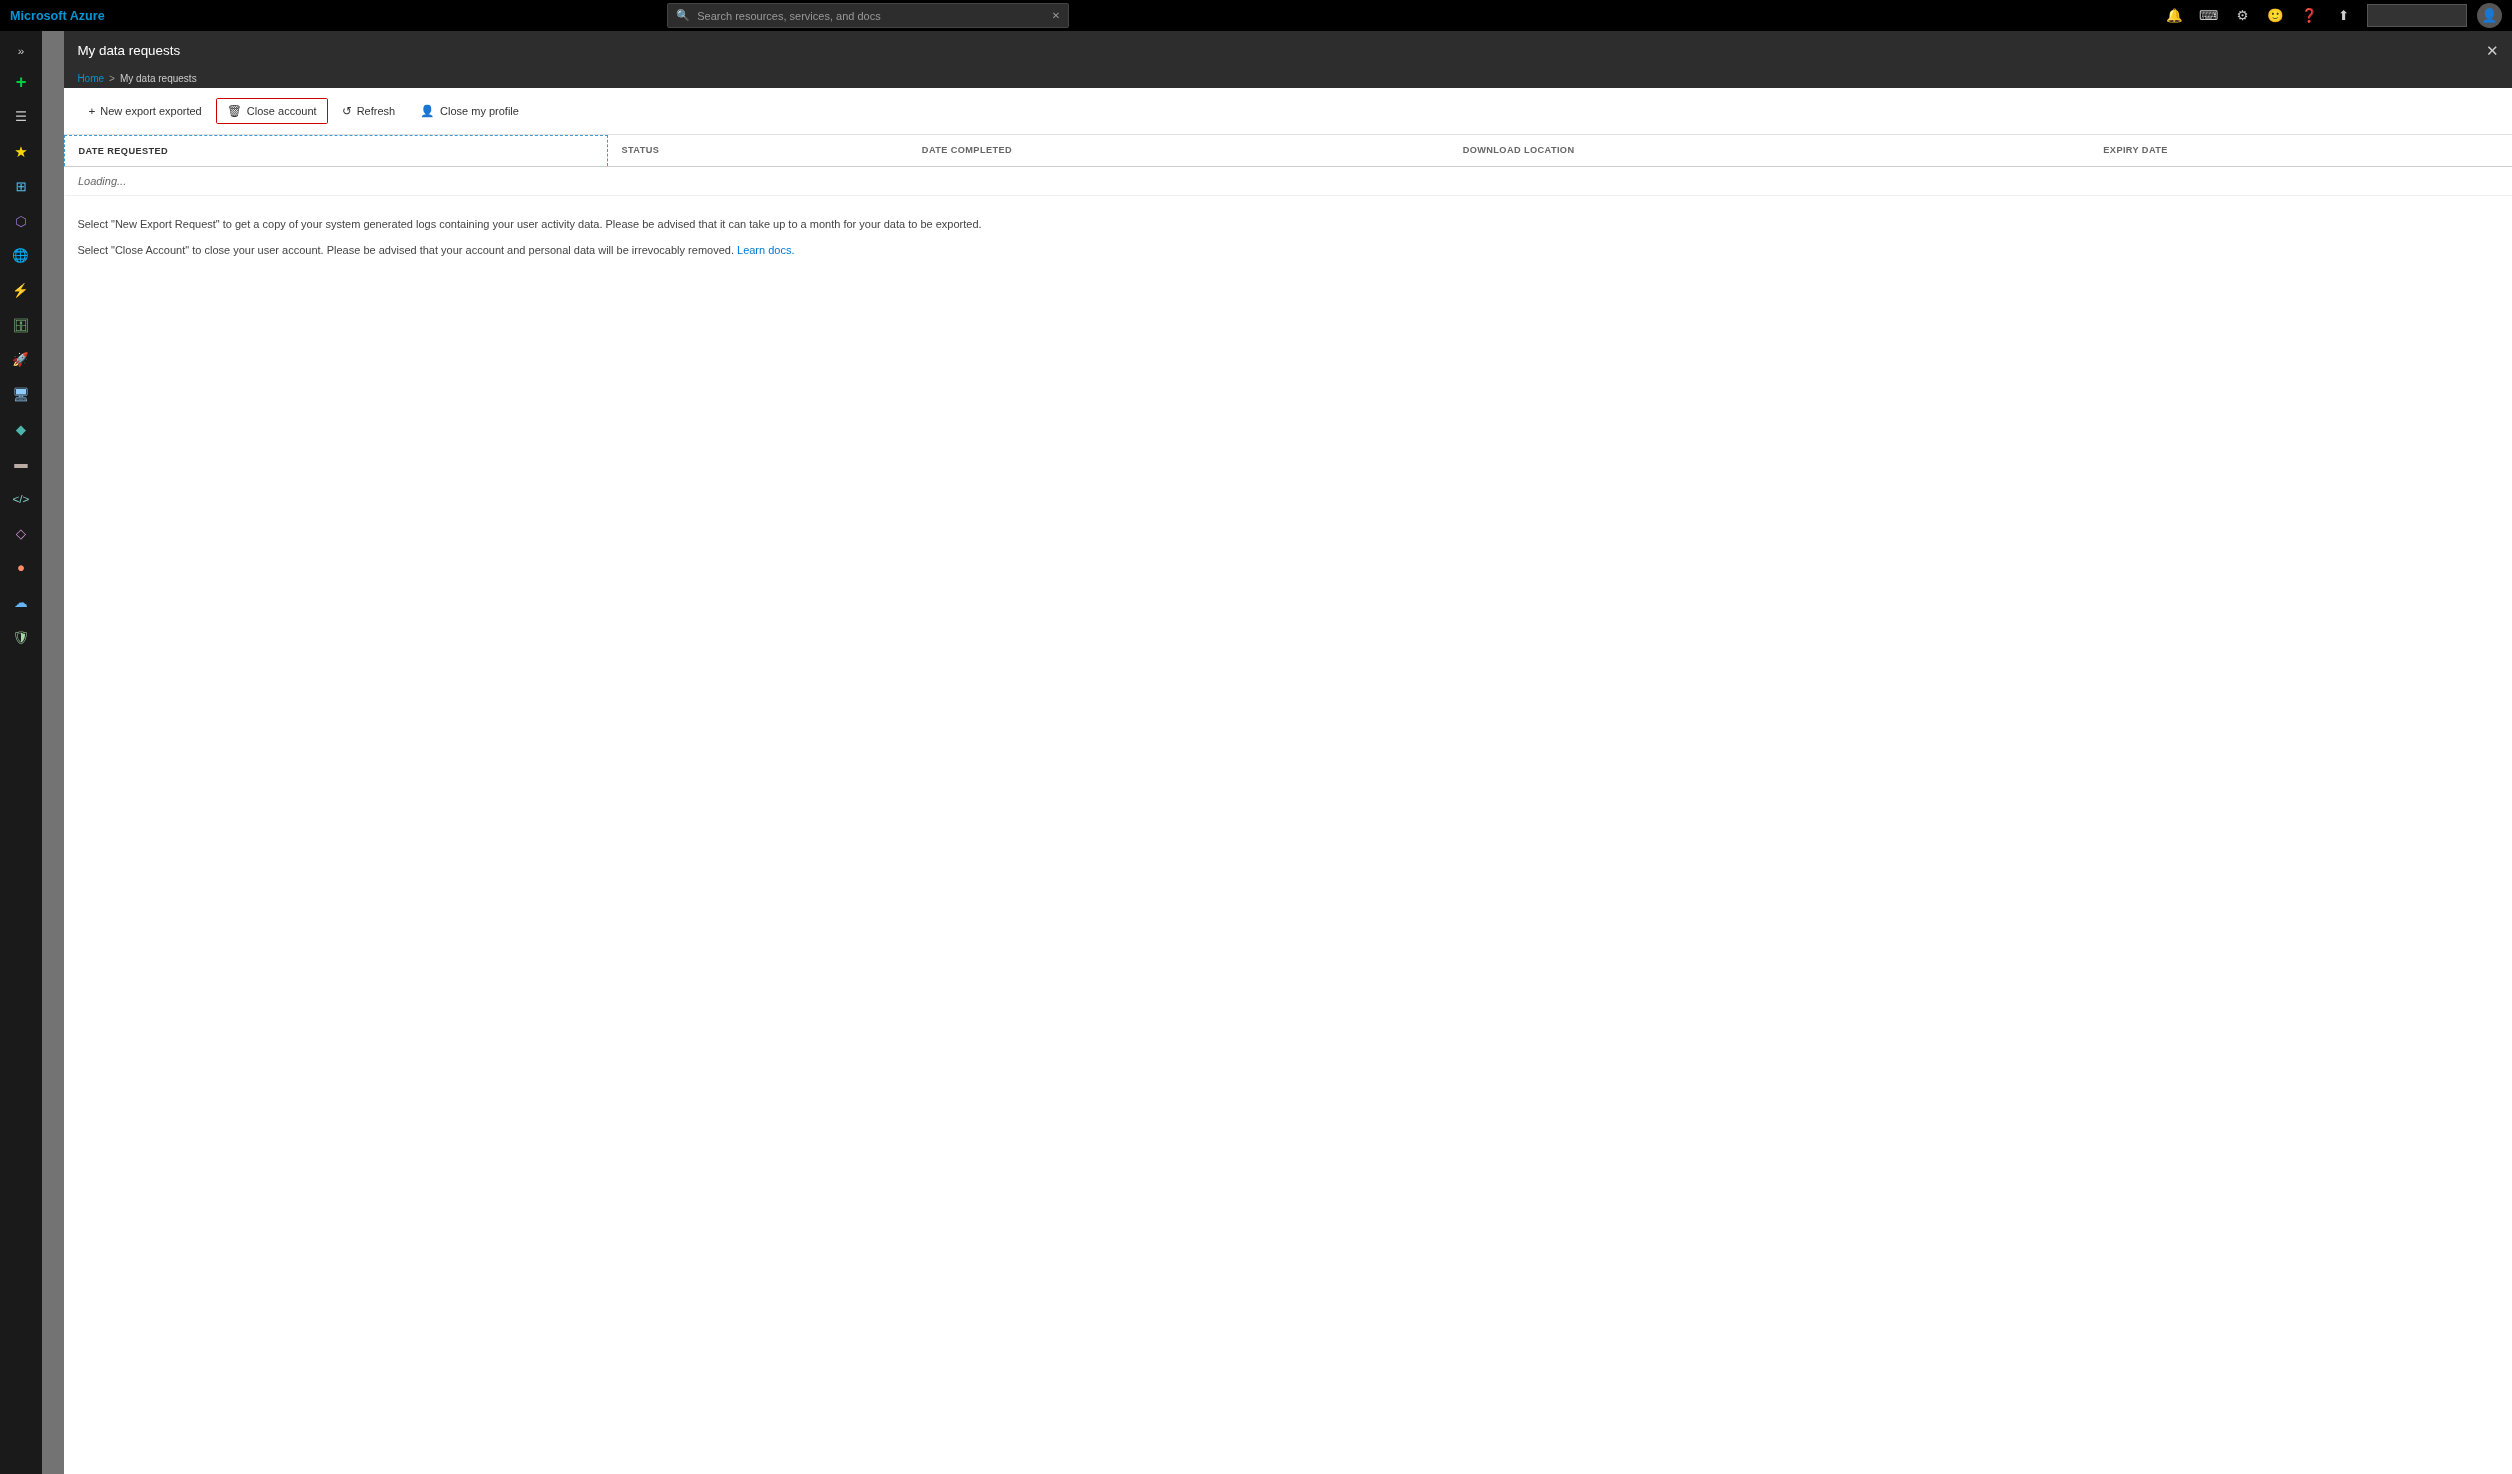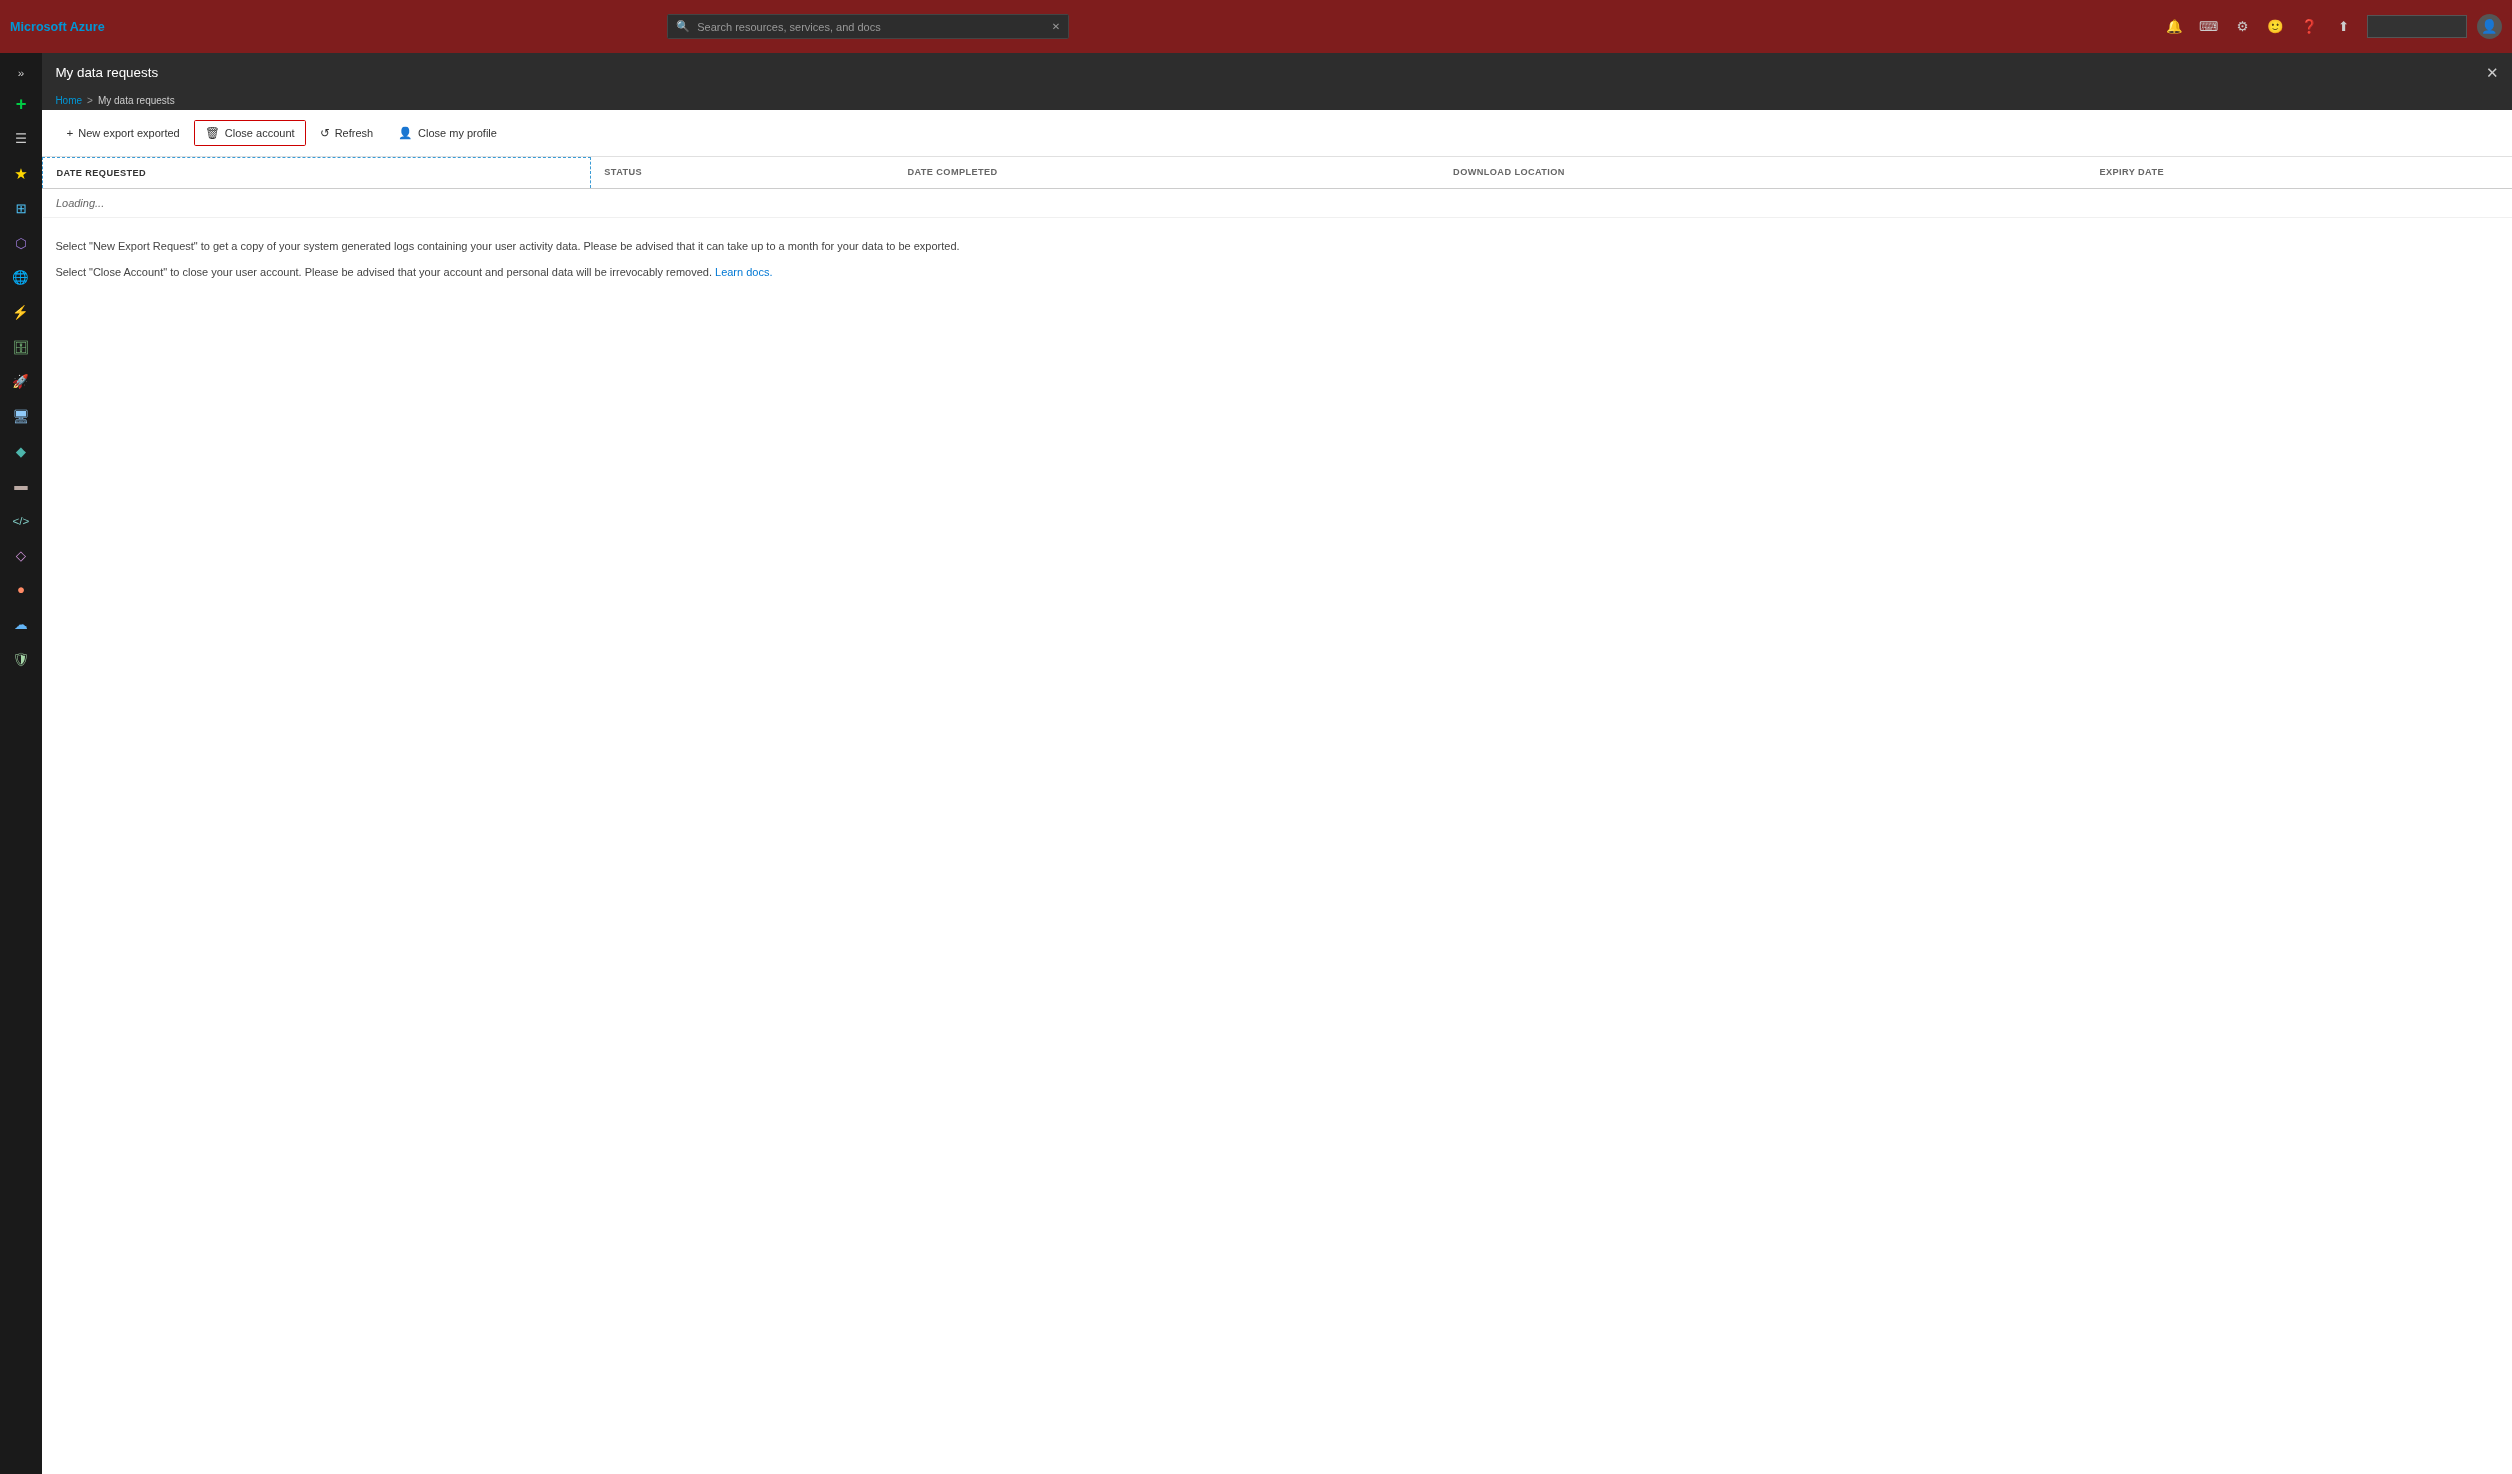--- a/index.html
+++ b/index.html
@@ -1,21 +1,21 @@
 <!DOCTYPE html>
 <html style="font-size:13.4px"><head>
   <meta charset="utf-8">
   <style>
     * { box-sizing: border-box; margin: 0; padding: 0; }
     body { font-family: 'Segoe UI', Arial, sans-serif; background: #1a1a1a; color: #fff; height: 1475px; overflow: hidden; display: flex; flex-direction: column; }
 
     
     .topbar {
-      background: #7f1d1d;
-      height: 53px;
+      background: #000000;
+      height: 31px;
       display: flex;
       align-items: center;
       padding: 15px 10px;
       flex-shrink: 0;
     }
     .topbar-logo {
       color: #0096d6;
       font-size: 12.6px;
       font-weight: 600;
       margin-right: 16.7px;
@@ -109,24 +109,25 @@
       cursor: pointer;
       border-radius: 1.7px;
       color: #ccc;
       font-size: 15px;
       position: relative;
     }
 
     
     .content-area {
       flex: 1;
-      background: #c4b5fd;
+      background: #737373;
       display: flex;
       flex-direction: column;
       overflow: hidden;
+      padding-left: 22px;
     }
 
     
     .panel-header-bar {
       background: #2d2d2d;
       height: 39px;
       display: flex;
       align-items: center;
       padding: 0 13.4px;
       flex-shrink: 0;

